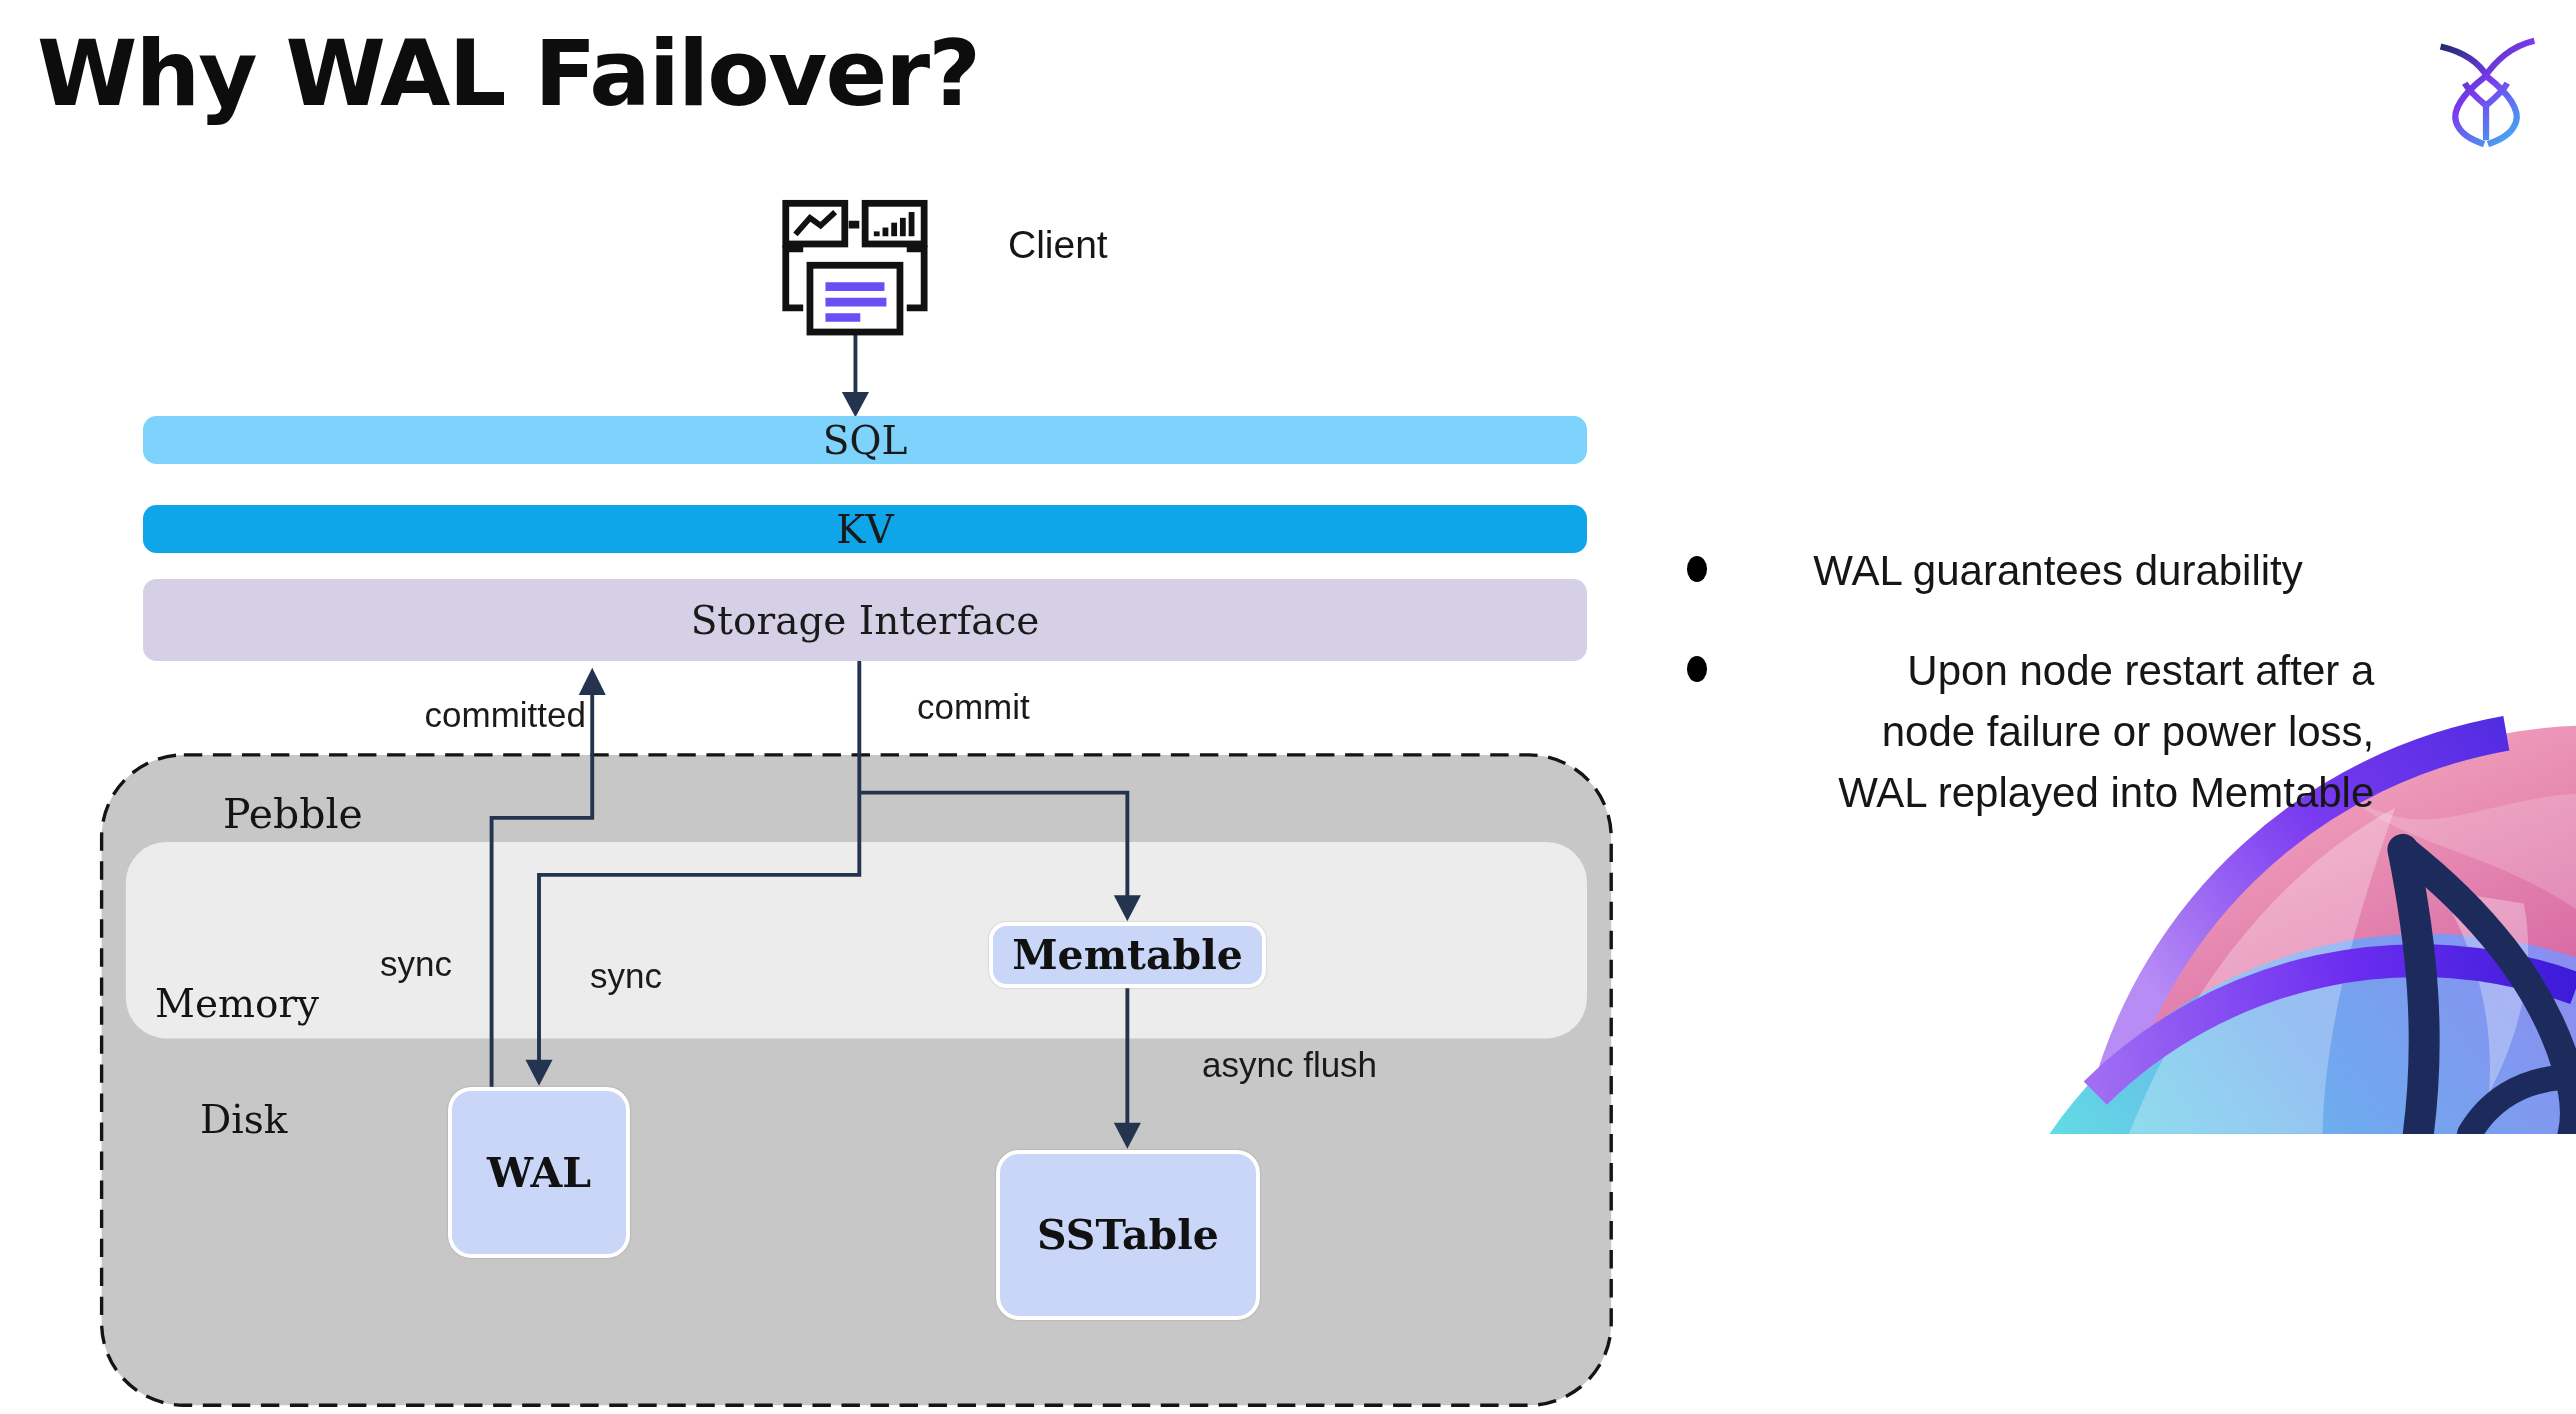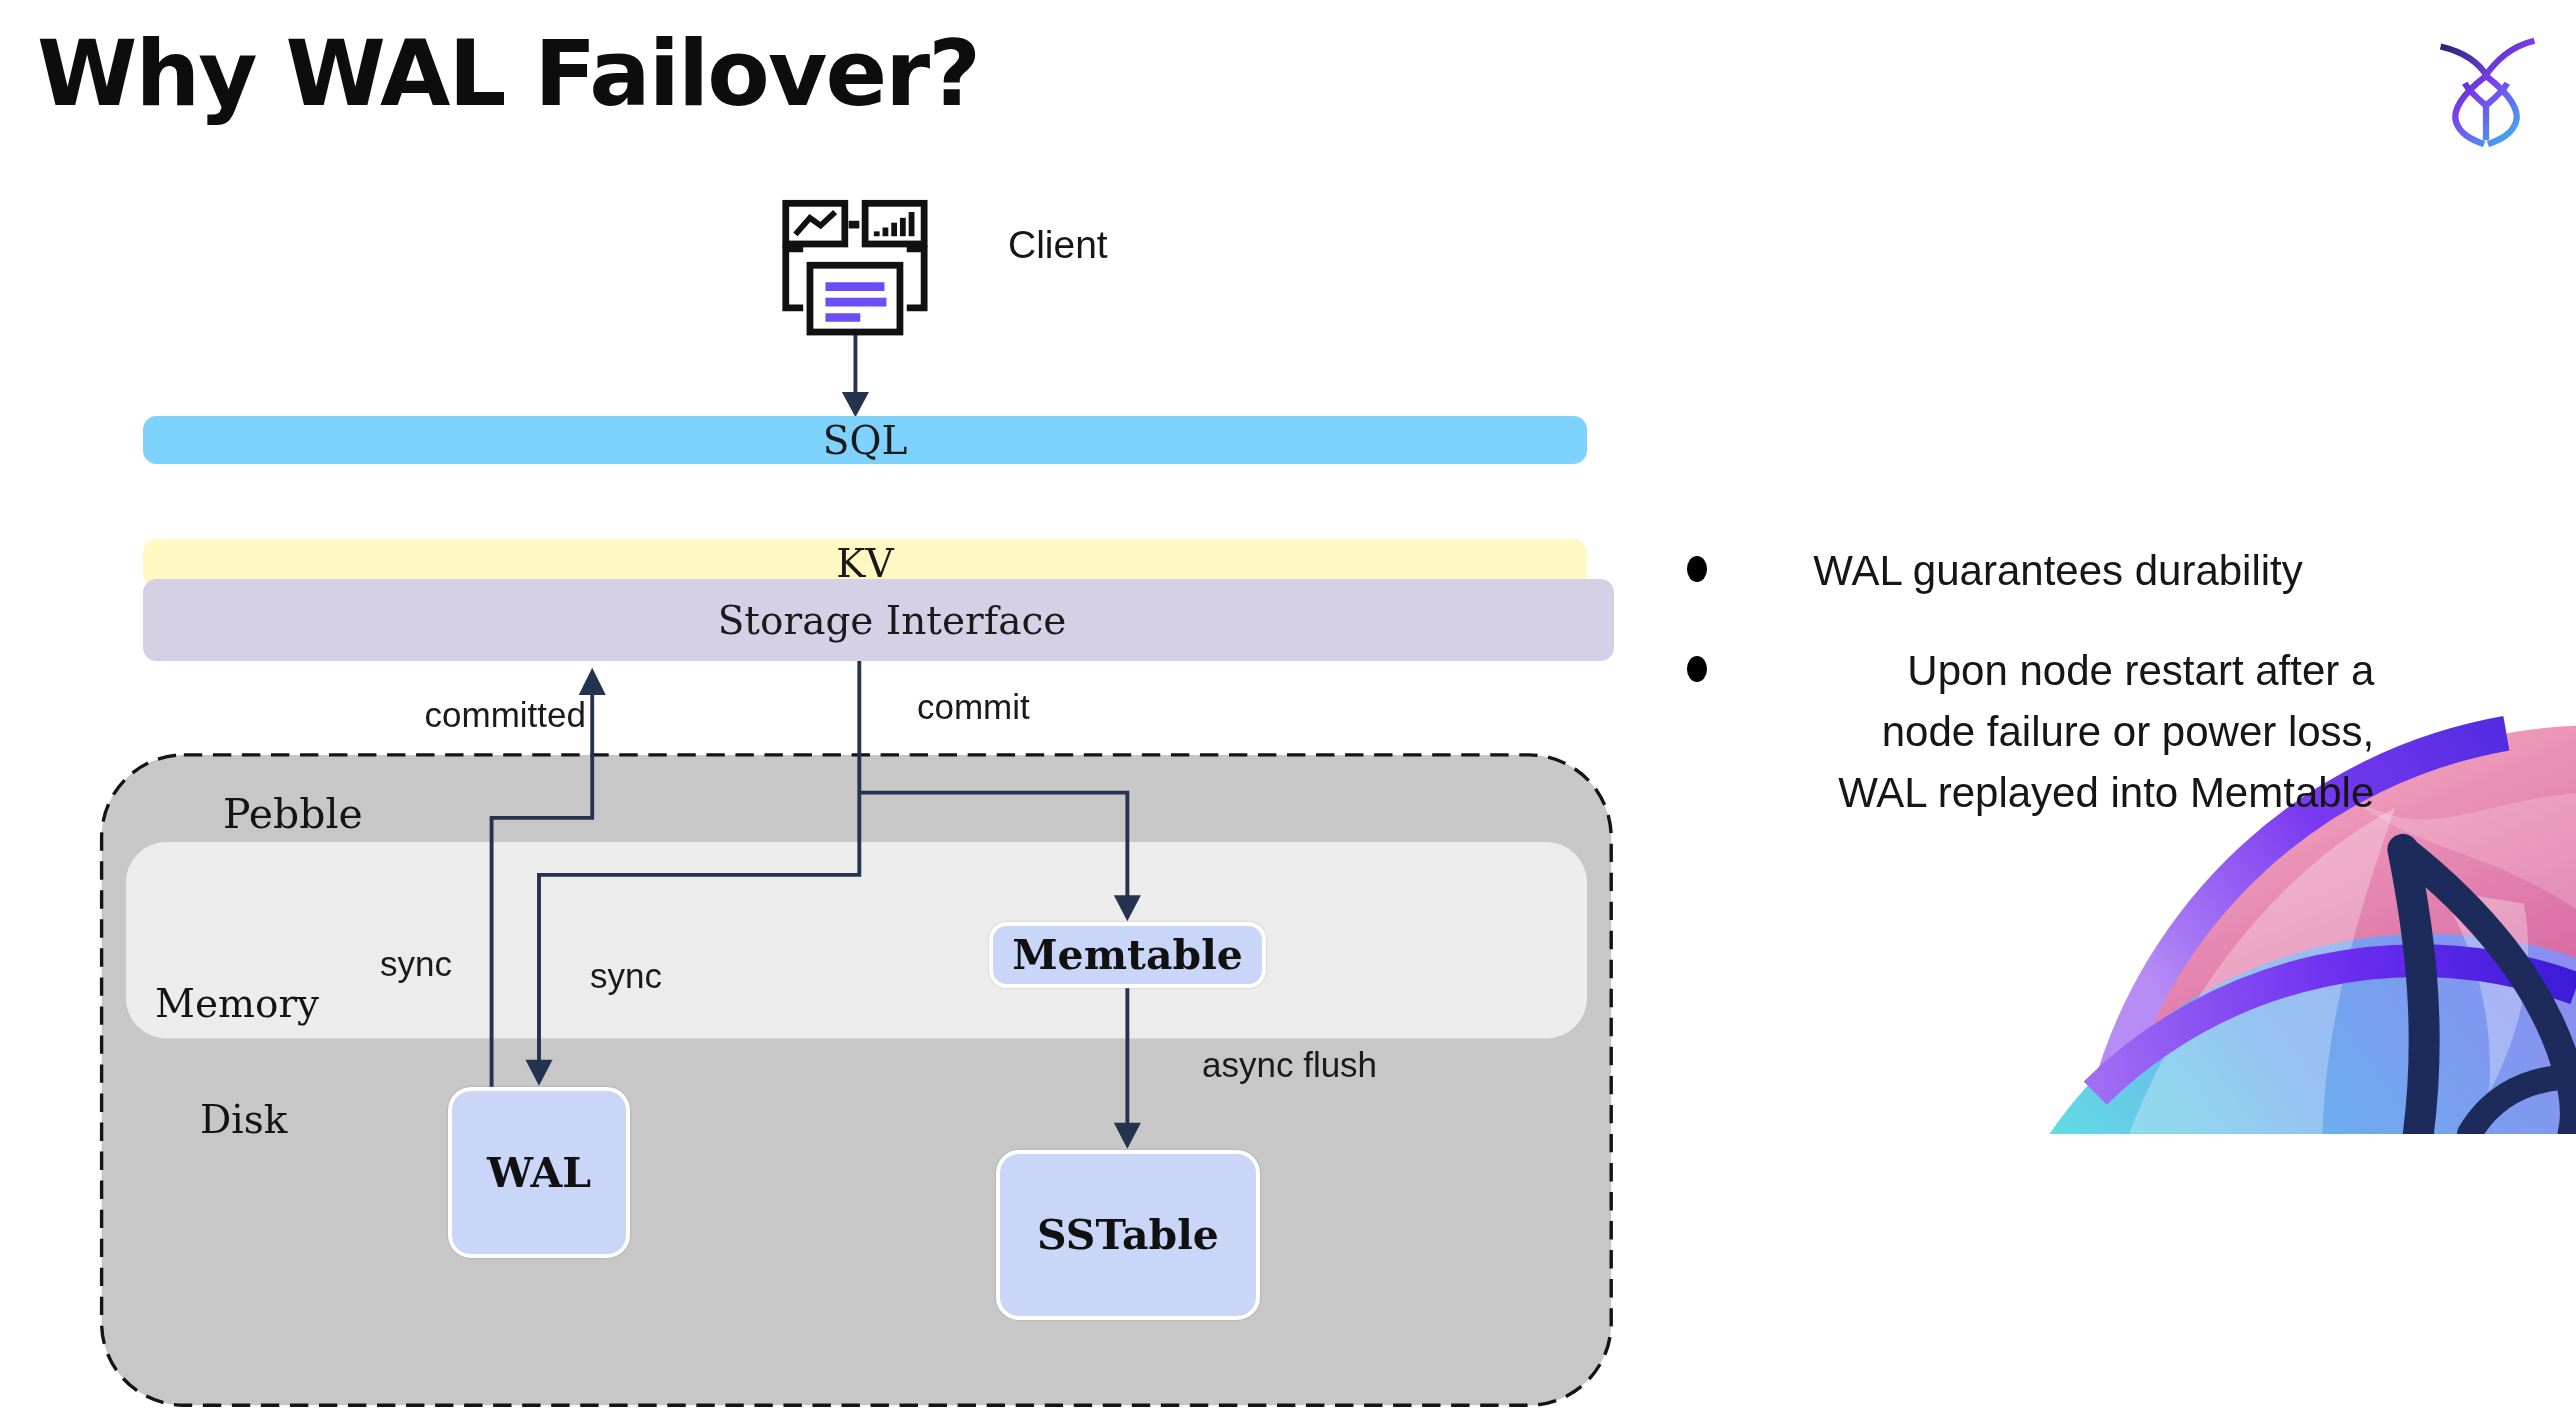--- a/index.html
+++ b/index.html
@@ -10,21 +10,21 @@
 
   .title{position:absolute;left:37px;top:21px;z-index:2;
          font-family:"DejaVu Sans",sans-serif;font-weight:700;font-size:91px;
          letter-spacing:-1.9px;color:#0d0d0d;white-space:nowrap;}
 
   .bar{position:absolute;left:143px;width:1444px;z-index:2;border-radius:13.5px;
        display:flex;align-items:center;justify-content:center;
        font-family:"DejaVu Serif","Liberation Serif",serif;font-size:39px;color:#1a1a1a;}
   .bar-sql{top:416px;height:48px;}
   .bar-kv{top:505px;height:48px;}
-  .bar-storage{top:579px;height:82px;padding-left:27px;}
+  .bar-storage{top:579px;height:82px;}
 
   .serif-label{position:absolute;z-index:2;font-family:"DejaVu Serif","Liberation Serif",serif;
                font-size:39px;color:#141414;white-space:nowrap;}
   .edge-label{position:absolute;z-index:2;font-family:"Liberation Sans",sans-serif;
               font-size:35px;color:#1a1a1a;white-space:nowrap;}
 
   .node{position:absolute;z-index:2;background:#c9d6f8;border:4.8px solid #ffffff;
         border-radius:23px;box-shadow:0 0 1.9px rgba(0,0,0,0.25);
         display:flex;align-items:center;justify-content:center;
         font-family:"DejaVu Serif","Liberation Serif",serif;font-weight:700;
@@ -98,21 +98,21 @@
     </g>
   </svg>
 
   <div class="title">Why WAL Failover?</div>
 
   <div class="client-label">Client</div>
 
   <div class="bar bar-sql" style="background: #7dd3fc;">
     <span>SQL</span>
   </div>
-  <div class="bar bar-kv" style="background: #fef9c3; margin-top: 34px;">
+  <div class="bar bar-kv" style="background: #0ea5e9;">
     <span>KV</span>
   </div>
   <div class="bar bar-storage" style="background: rgb(214, 208, 231);">
     <span>Storage Interface</span>
   </div>
 
   <div class="serif-label" style="left:223px;top:790px;font-size:41px;">Pebble</div>
   <div class="serif-label" style="left:155px;top:981px;">Memory</div>
   <div class="serif-label" style="left:200px;top:1097px;">Disk</div>
 

